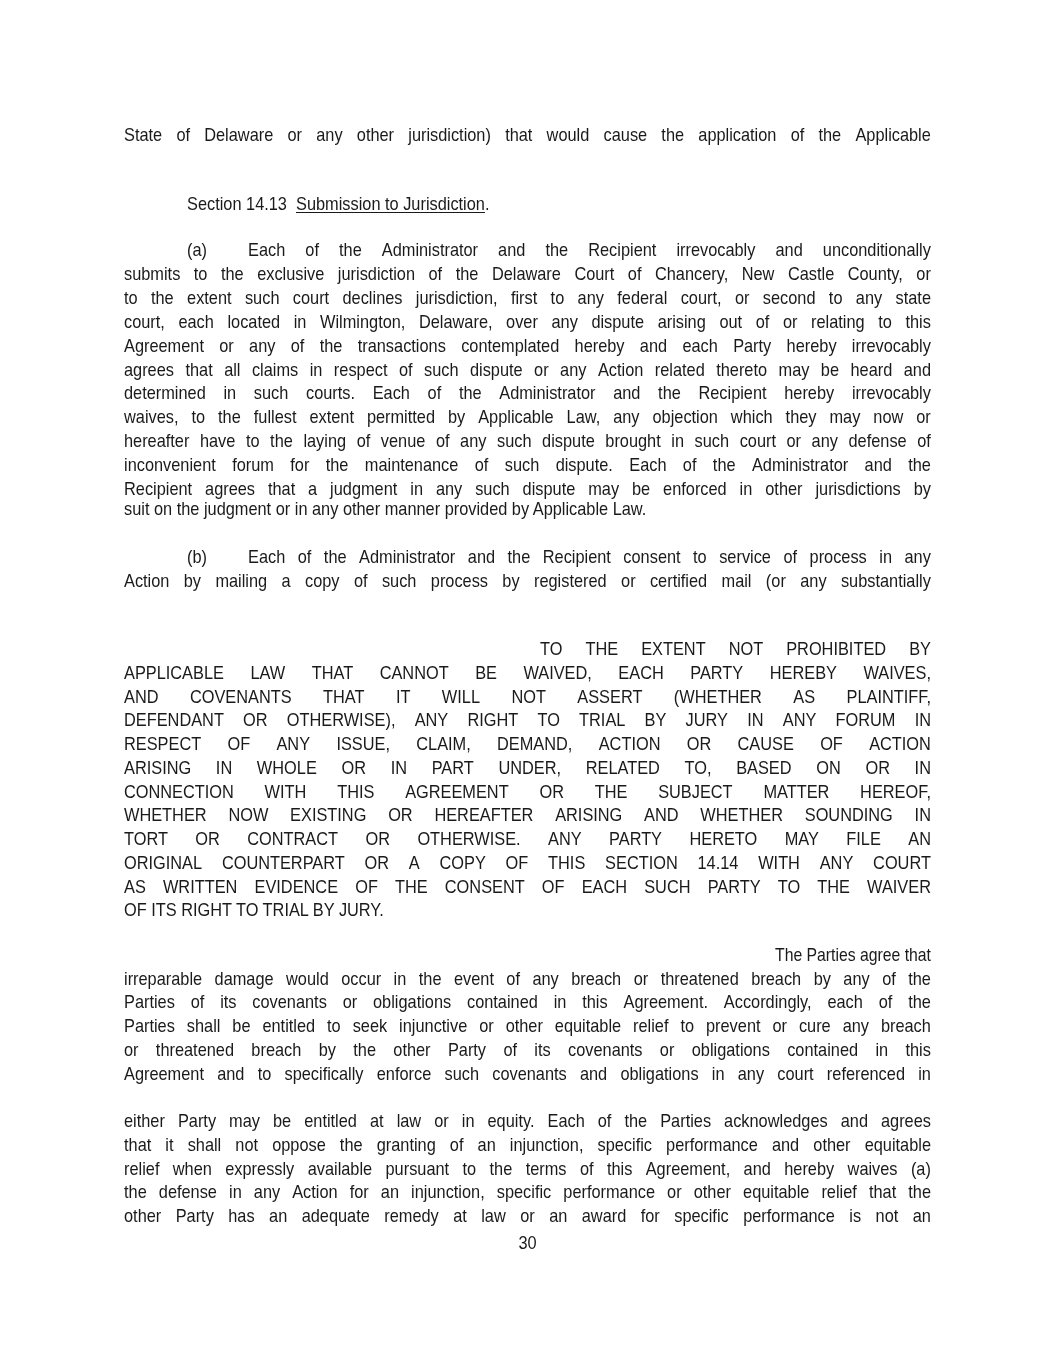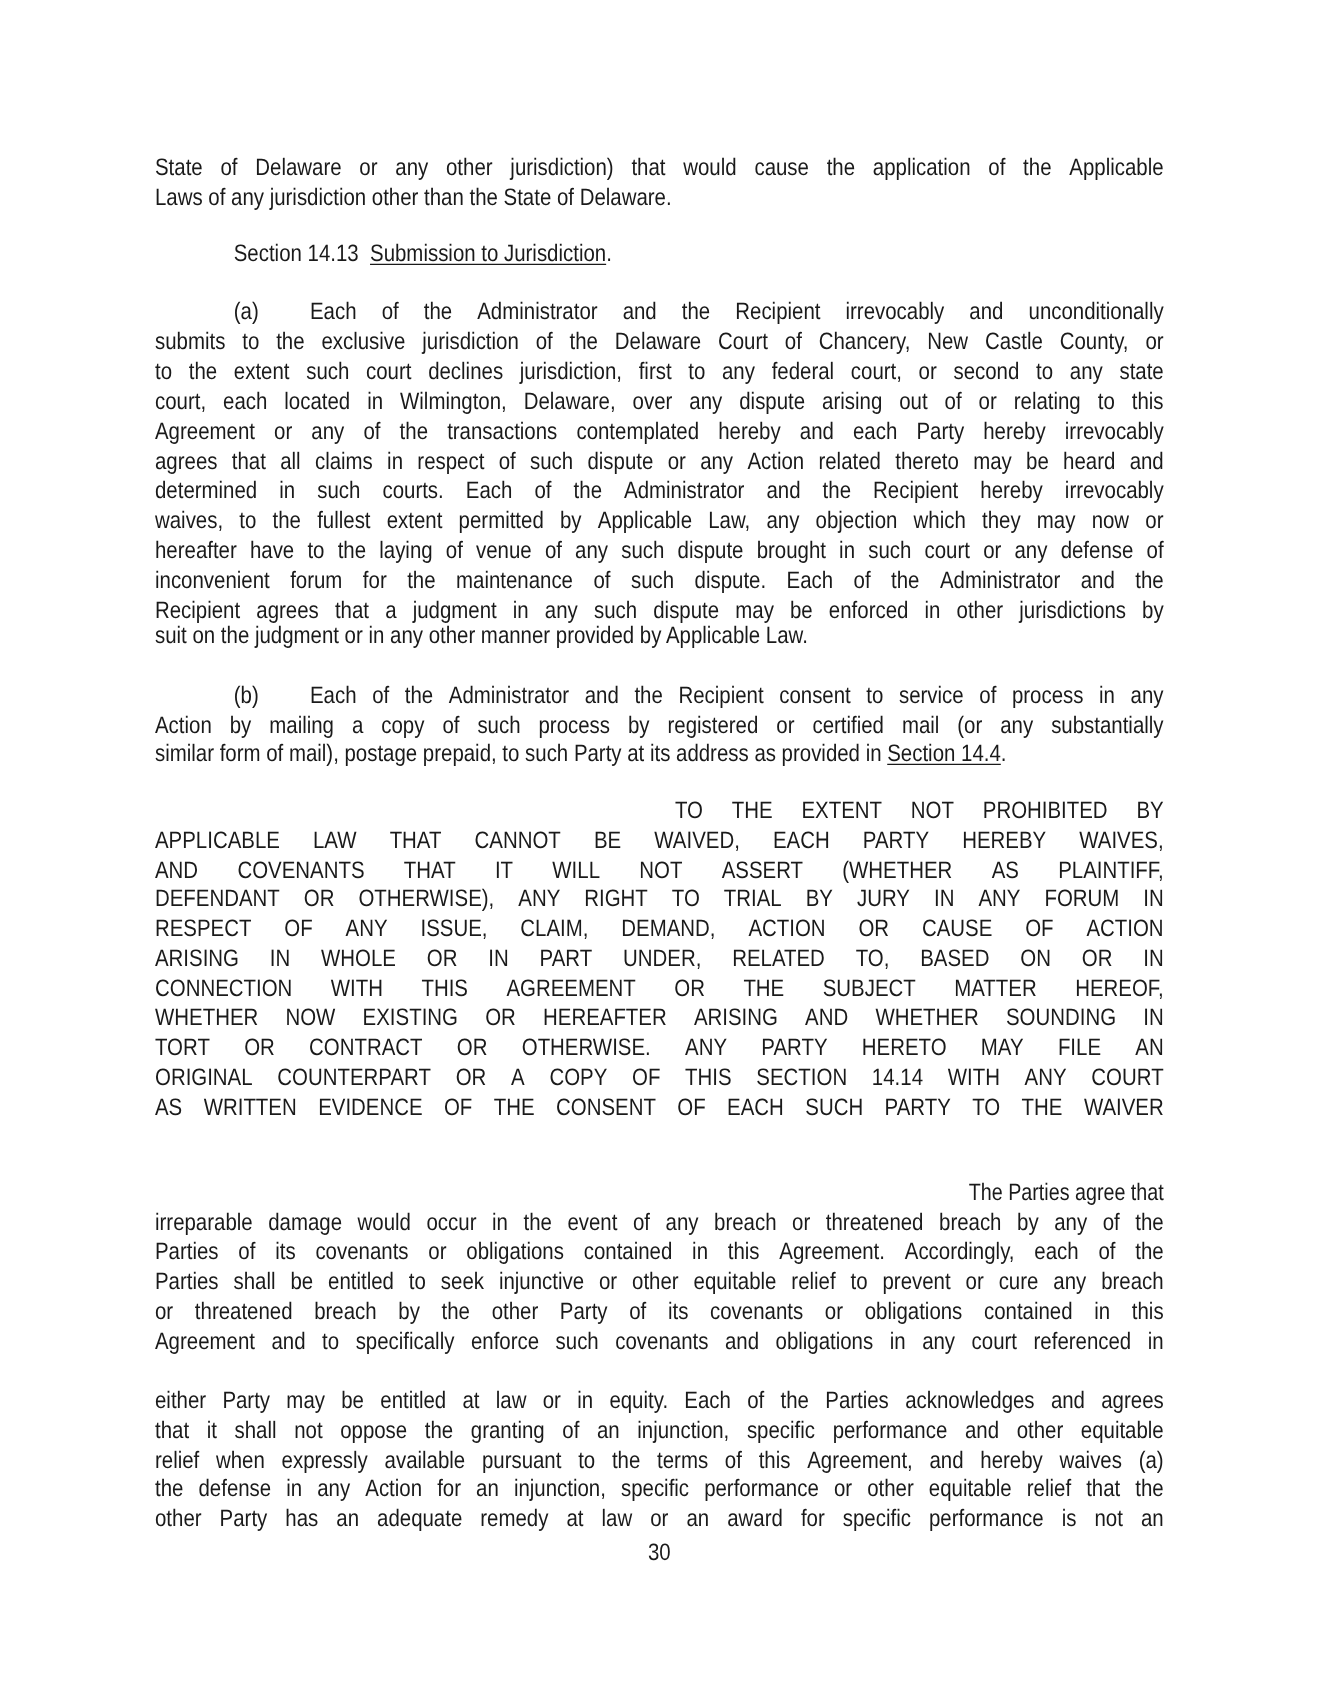--- a/index.html
+++ b/index.html
@@ -46,21 +46,20 @@
         <span>that</span>
         <span>would</span>
         <span>cause</span>
         <span>the</span>
         <span>application</span>
         <span>of</span>
         <span>the</span>
         <span>Applicable</span>
       </span>
     </div>
-  <div class="line" style="top:147px"><span class="inner" style="transform: scaleX(0.86);">Laws of any jurisdiction other than the State of Delaware.</span></div>
 
   <div class="line" style="top:192px; left:187px; width:700px"><span class="inner" style="transform: scaleX(0.86);"><span>Section 14.13</span>&nbsp;&nbsp;<span class="u">Submission to Jurisdiction</span><span>.</span></span></div>
 
   <div class="line" style="top:238px; left:187px; width:60px"><span class="inner" style="transform: scaleX(0.86);">(a)</span></div>
   <div class="line justify" style="top:238px; left:248px; width:683px">
       <span class="inner jl" style="display: flex; justify-content: space-between; width: 794.186px; transform: scaleX(0.86);">
         <span>Each</span>
         <span>of</span>
         <span>the</span>
         <span>Administrator</span>
@@ -303,21 +302,20 @@
         <span>by</span>
         <span>registered</span>
         <span>or</span>
         <span>certified</span>
         <span>mail</span>
         <span>(or</span>
         <span>any</span>
         <span>substantially</span>
       </span>
     </div>
-  <div class="line" style="top:592px"><span class="inner" style="transform: scaleX(0.86);"><span>similar form of mail), postage prepaid, to such Party at its address as provided in </span><span class="u">Section 14.4</span><span>.</span></span></div>
 
   <div class="line justify" style="top:637px; left:540px; width:391px">
       <span class="inner jl" style="display: flex; justify-content: space-between; width: 454.651px; transform: scaleX(0.86);">
         <span>TO</span>
         <span>THE</span>
         <span>EXTENT</span>
         <span>NOT</span>
         <span>PROHIBITED</span>
         <span>BY</span>
       </span>
@@ -467,20 +465,21 @@
         <span>CONSENT</span>
         <span>OF</span>
         <span>EACH</span>
         <span>SUCH</span>
         <span>PARTY</span>
         <span>TO</span>
         <span>THE</span>
         <span>WAIVER</span>
       </span>
     </div>
+  <div class="line" style="top:898px"><span class="inner" style="transform: scaleX(0.86);">OF ITS RIGHT TO TRIAL BY JURY.</span></div>
 
   <div class="line justify" style="top:943px; left:775px; width:156px">
       <span class="inner jl" style="display: flex; justify-content: space-between; width: 188px; transform: scaleX(0.829787);">
         <span>The</span>
         <span>Parties</span>
         <span>agree</span>
         <span>that</span>
       </span>
     </div>
   <div class="line justify" style="top:967px">

